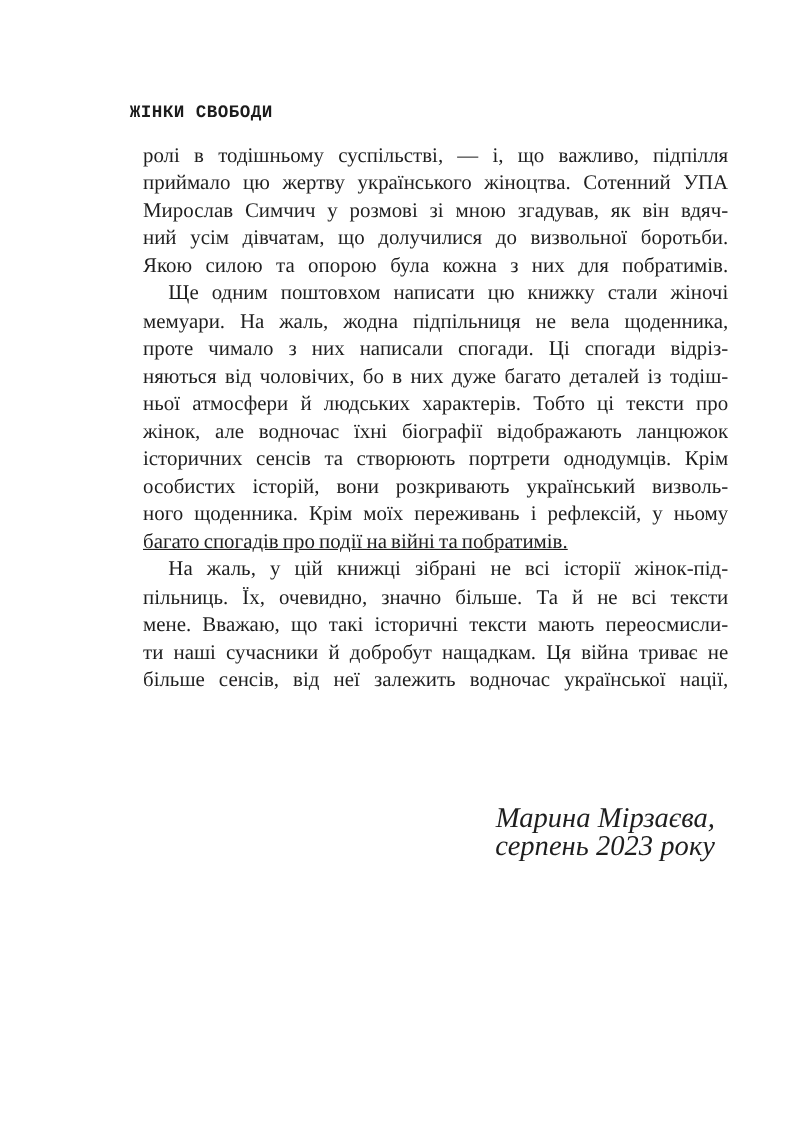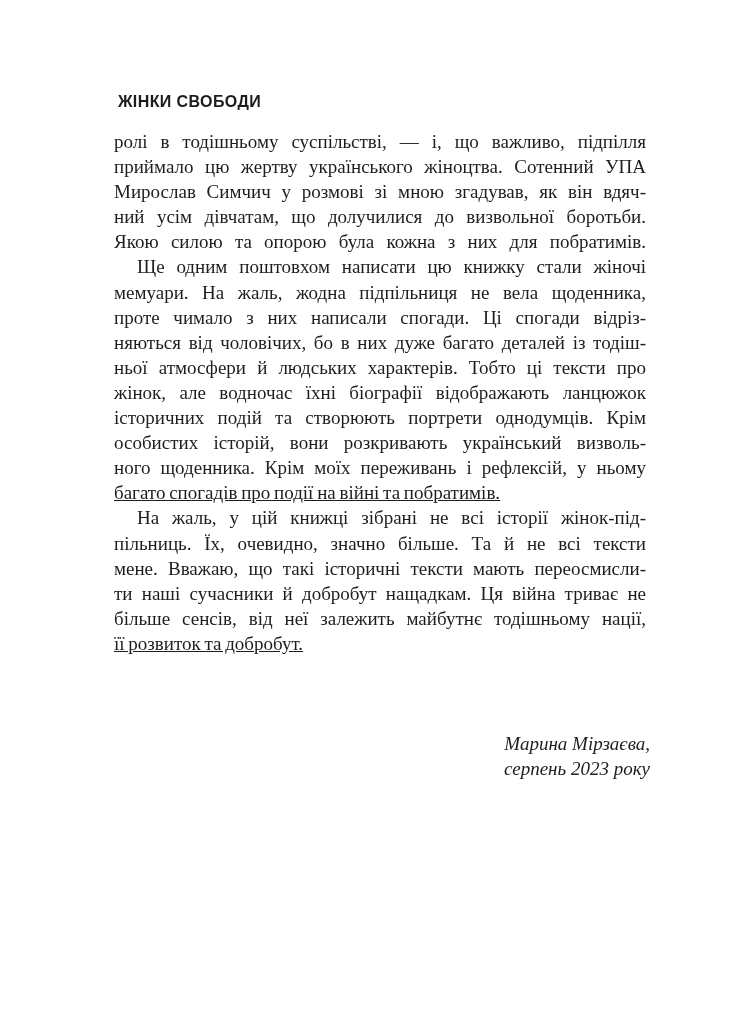--- a/index.html
+++ b/index.html
@@ -13,30 +13,30 @@
     height: 1024px;
     background: #ffffff;
     color: #1e1e1e;
     font-family: "Liberation Serif", "DejaVu Serif", serif;
     overflow: hidden;
   }
   .running-header {
     position: absolute;
     left: 118px;
     top: 93px;
-    font-family: Liberation Sans, sans-serif;
+    font-family: Liberation Mono, monospace;
     font-weight: bold;
     font-size: 16px;
     letter-spacing: 0.4px;
     color: #1c1c1c;
     white-space: nowrap;
   }
   .body-text {
     position: absolute;
-    left: 114px;
+    left: 130px;
     top: 129px;
     width: 532px;
     font-size: 19px;
     word-spacing: -1px;
   }
   .line {
     height: 25.1px;
     line-height: 25.1px;
     overflow: hidden;
     text-align: justify;
@@ -51,21 +51,21 @@
   }
   .line.indent {
     text-indent: 23px;
   }
   .signature {
     position: absolute;
     right: 83px;
     top: 731px;
     text-align: right;
     font-style: italic;
-    font-size: 19px;
+    font-size: 26px;
   }
   .sig-line {
     height: 25.1px;
     line-height: 25.1px;
     white-space: nowrap;
   }
 </style>
 </head>
 <body>
 
@@ -78,30 +78,29 @@
       <div class="line">приймало цю жертву українського жіноцтва. Сотенний УПА</div>
       <div class="line">Мирослав Симчич у розмові зі мною згадував, як він вдяч-</div>
       <div class="line">ний усім дівчатам, що долучилися до визвольної боротьби.</div>
       <div class="line">Якою силою та опорою була кожна з них для побратимів.</div>
       <div class="line indent">Ще одним поштовхом написати цю книжку стали жіночі</div>
       <div class="line">мемуари. На жаль, жодна підпільниця не вела щоденника,</div>
       <div class="line">проте чимало з них написали спогади. Ці спогади відріз-</div>
       <div class="line">няються від чоловічих, бо в них дуже багато деталей із тодіш-</div>
       <div class="line">ньої атмосфери й людських характерів. Тобто ці тексти про</div>
       <div class="line">жінок, але водночас їхні біографії відображають ланцюжок</div>
-      <div class="line">історичних подій та створюють портрети однодумців. Крім</div>
+      <div class="line">історичних сенсів та створюють портрети однодумців. Крім</div>
       <div class="line">особистих історій, вони розкривають український визволь-</div>
       <div class="line">ного щоденника. Крім моїх переживань і рефлексій, у ньому</div>
       <div class="line last">багато спогадів про події на війні та побратимів.</div>
       <div class="line indent">На жаль, у цій книжці зібрані не всі історії жінок-під-</div>
       <div class="line">пільниць. Їх, очевидно, значно більше. Та й не всі тексти</div>
       <div class="line">мене. Вважаю, що такі історичні тексти мають переосмисли-</div>
       <div class="line">ти наші сучасники й добробут нащадкам. Ця війна триває не</div>
-      <div class="line">більше сенсів, від неї залежить майбутнє тодішньому нації,</div>
-      <div class="line last">її розвиток та добробут.</div>
+      <div class="line">більше сенсів, від неї залежить водночас української нації,</div>
     </div>
 
   <div class="signature">
     <div class="sig-line">Марина Мірзаєва,</div>
     <div class="sig-line">серпень 2023 року</div>
   </div>
 
 </div>
 
 </body></html>

